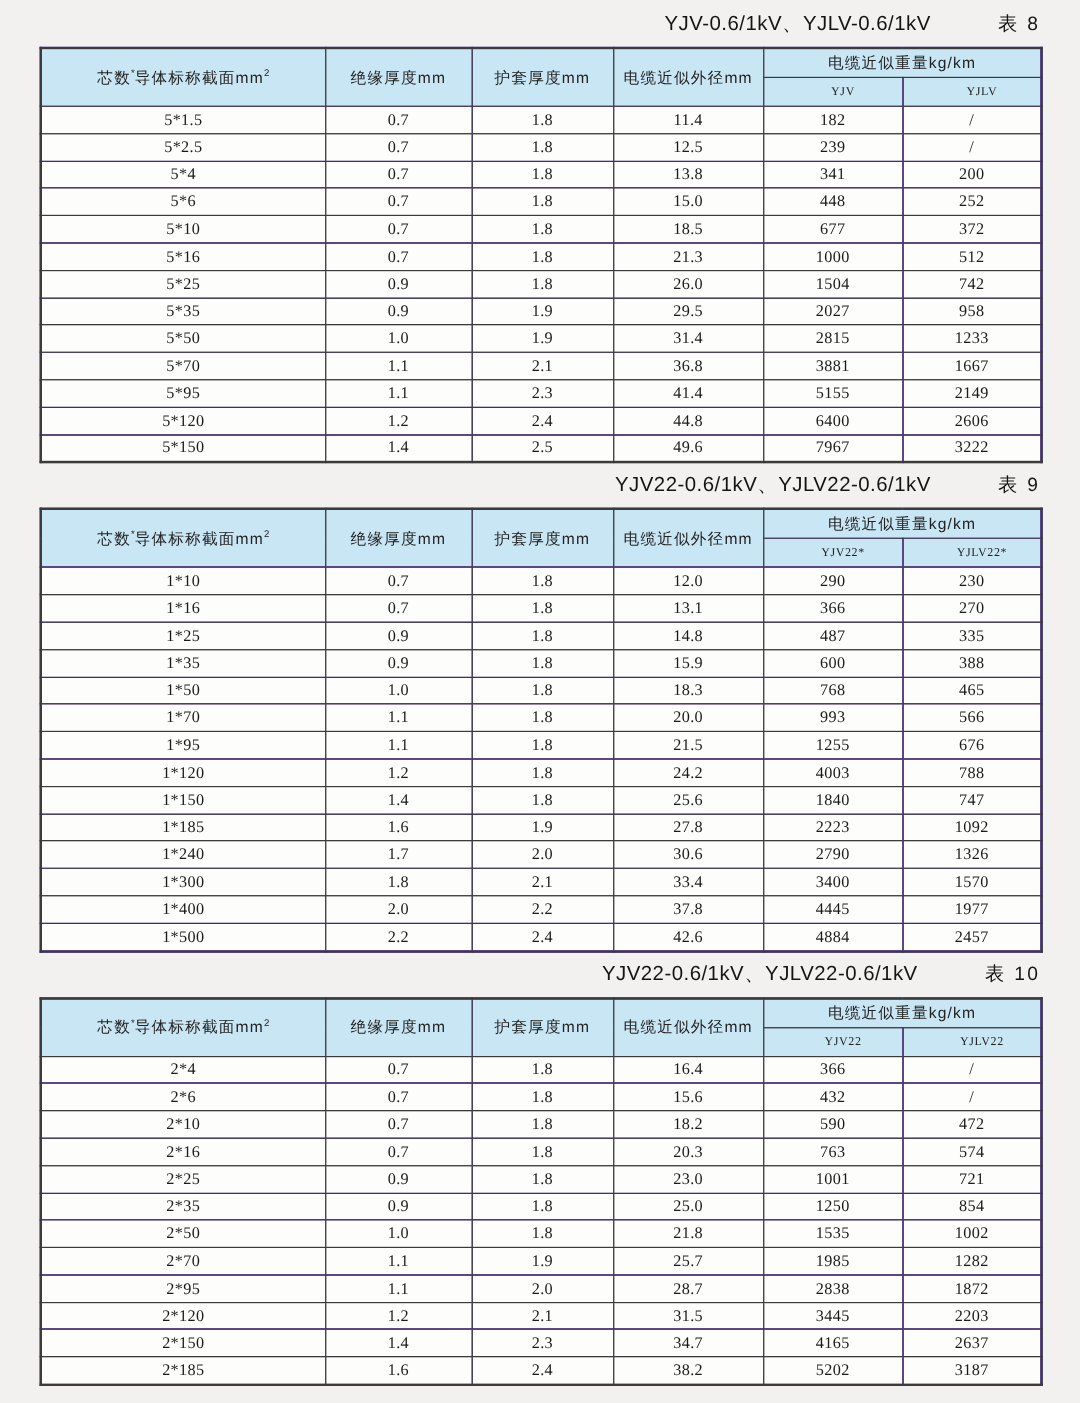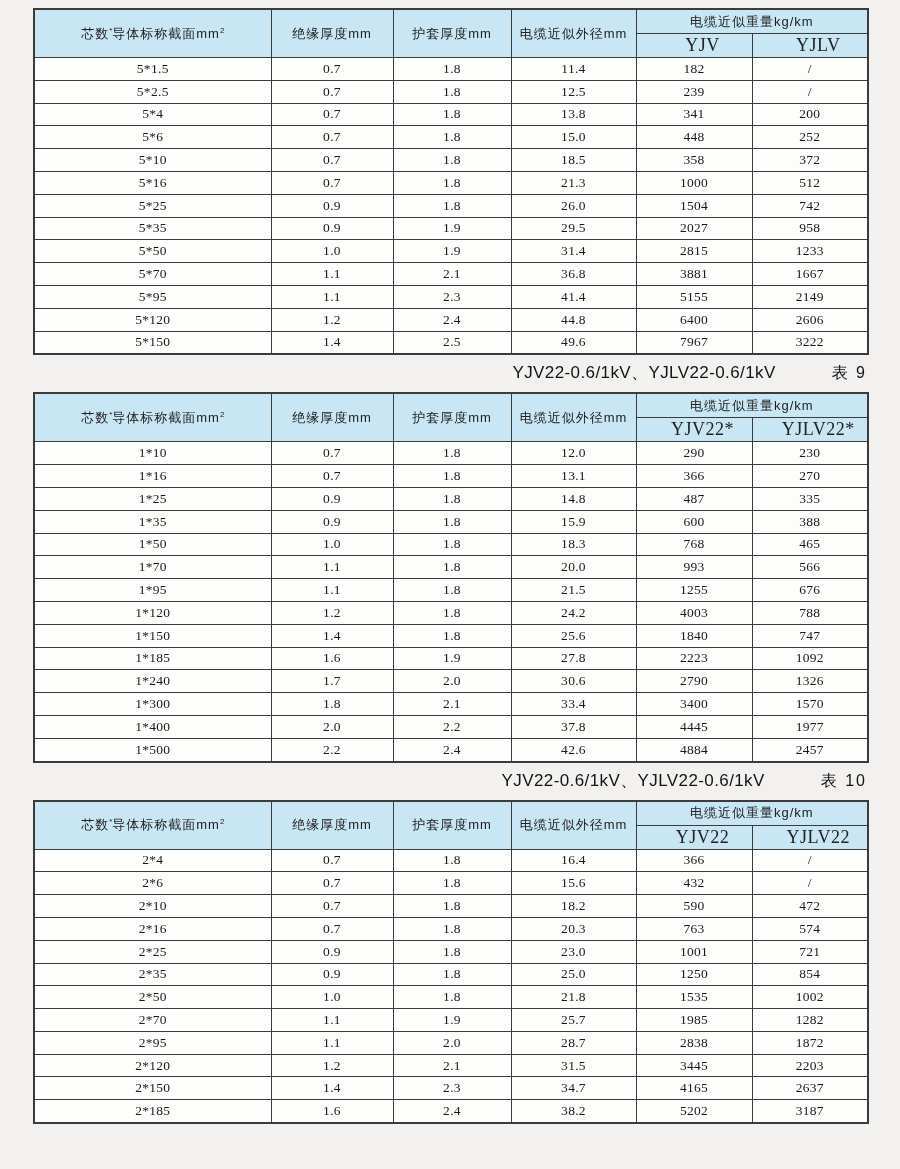--- a/index.html
+++ b/index.html
@@ -50,21 +50,21 @@
     font-weight: normal;
     font-size: 13px;
     letter-spacing: 1px;
     color: #222;
   }
   .spec-table thead tr.group-row th { height: 23px; }
   .spec-table thead tr.sub-row th {
     height: 23px;
     font-family: "Liberation Serif", "DejaVu Serif", serif;
     letter-spacing: 0.5px;
-    font-size: 18px;
+    font-size: 10px;
     padding-left: 17px;
   }
   .spec-table thead th sup {
     font-size: 8px;
     letter-spacing: 0;
     vertical-align: super;
     line-height: 0;
   }
   .spec-table tbody td {
     height: 21.8px;
@@ -81,20 +81,24 @@
   col.c3 { width: 125px; }
   col.c4 { width: 116px; }
   col.c5 { width: 116px; }
 </style>
 </head>
 <body>
 
 <div class="page">
 
   <div class="section">
+    <div class="section-title">
+      <span class="title-text">YJV-0.6/1kV、YJLV-0.6/1kV</span>
+      <span class="table-no">表 8</span>
+    </div>
     <table class="spec-table">
       <colgroup>
         <col class="c0">
           <col class="c1">
           <col class="c2">
           <col class="c3">
           <col class="c4">
           <col class="c5">
       </colgroup>
       <thead>
@@ -141,21 +145,21 @@
             <td>1.8</td>
             <td>15.0</td>
             <td>448</td>
             <td>252</td>
           </tr>
           <tr>
             <td>5*10</td>
             <td>0.7</td>
             <td>1.8</td>
             <td>18.5</td>
-            <td>358</td>
+            <td>677</td>
             <td>372</td>
           </tr>
           <tr>
             <td>5*16</td>
             <td>0.7</td>
             <td>1.8</td>
             <td>21.3</td>
             <td>1000</td>
             <td>512</td>
           </tr>

